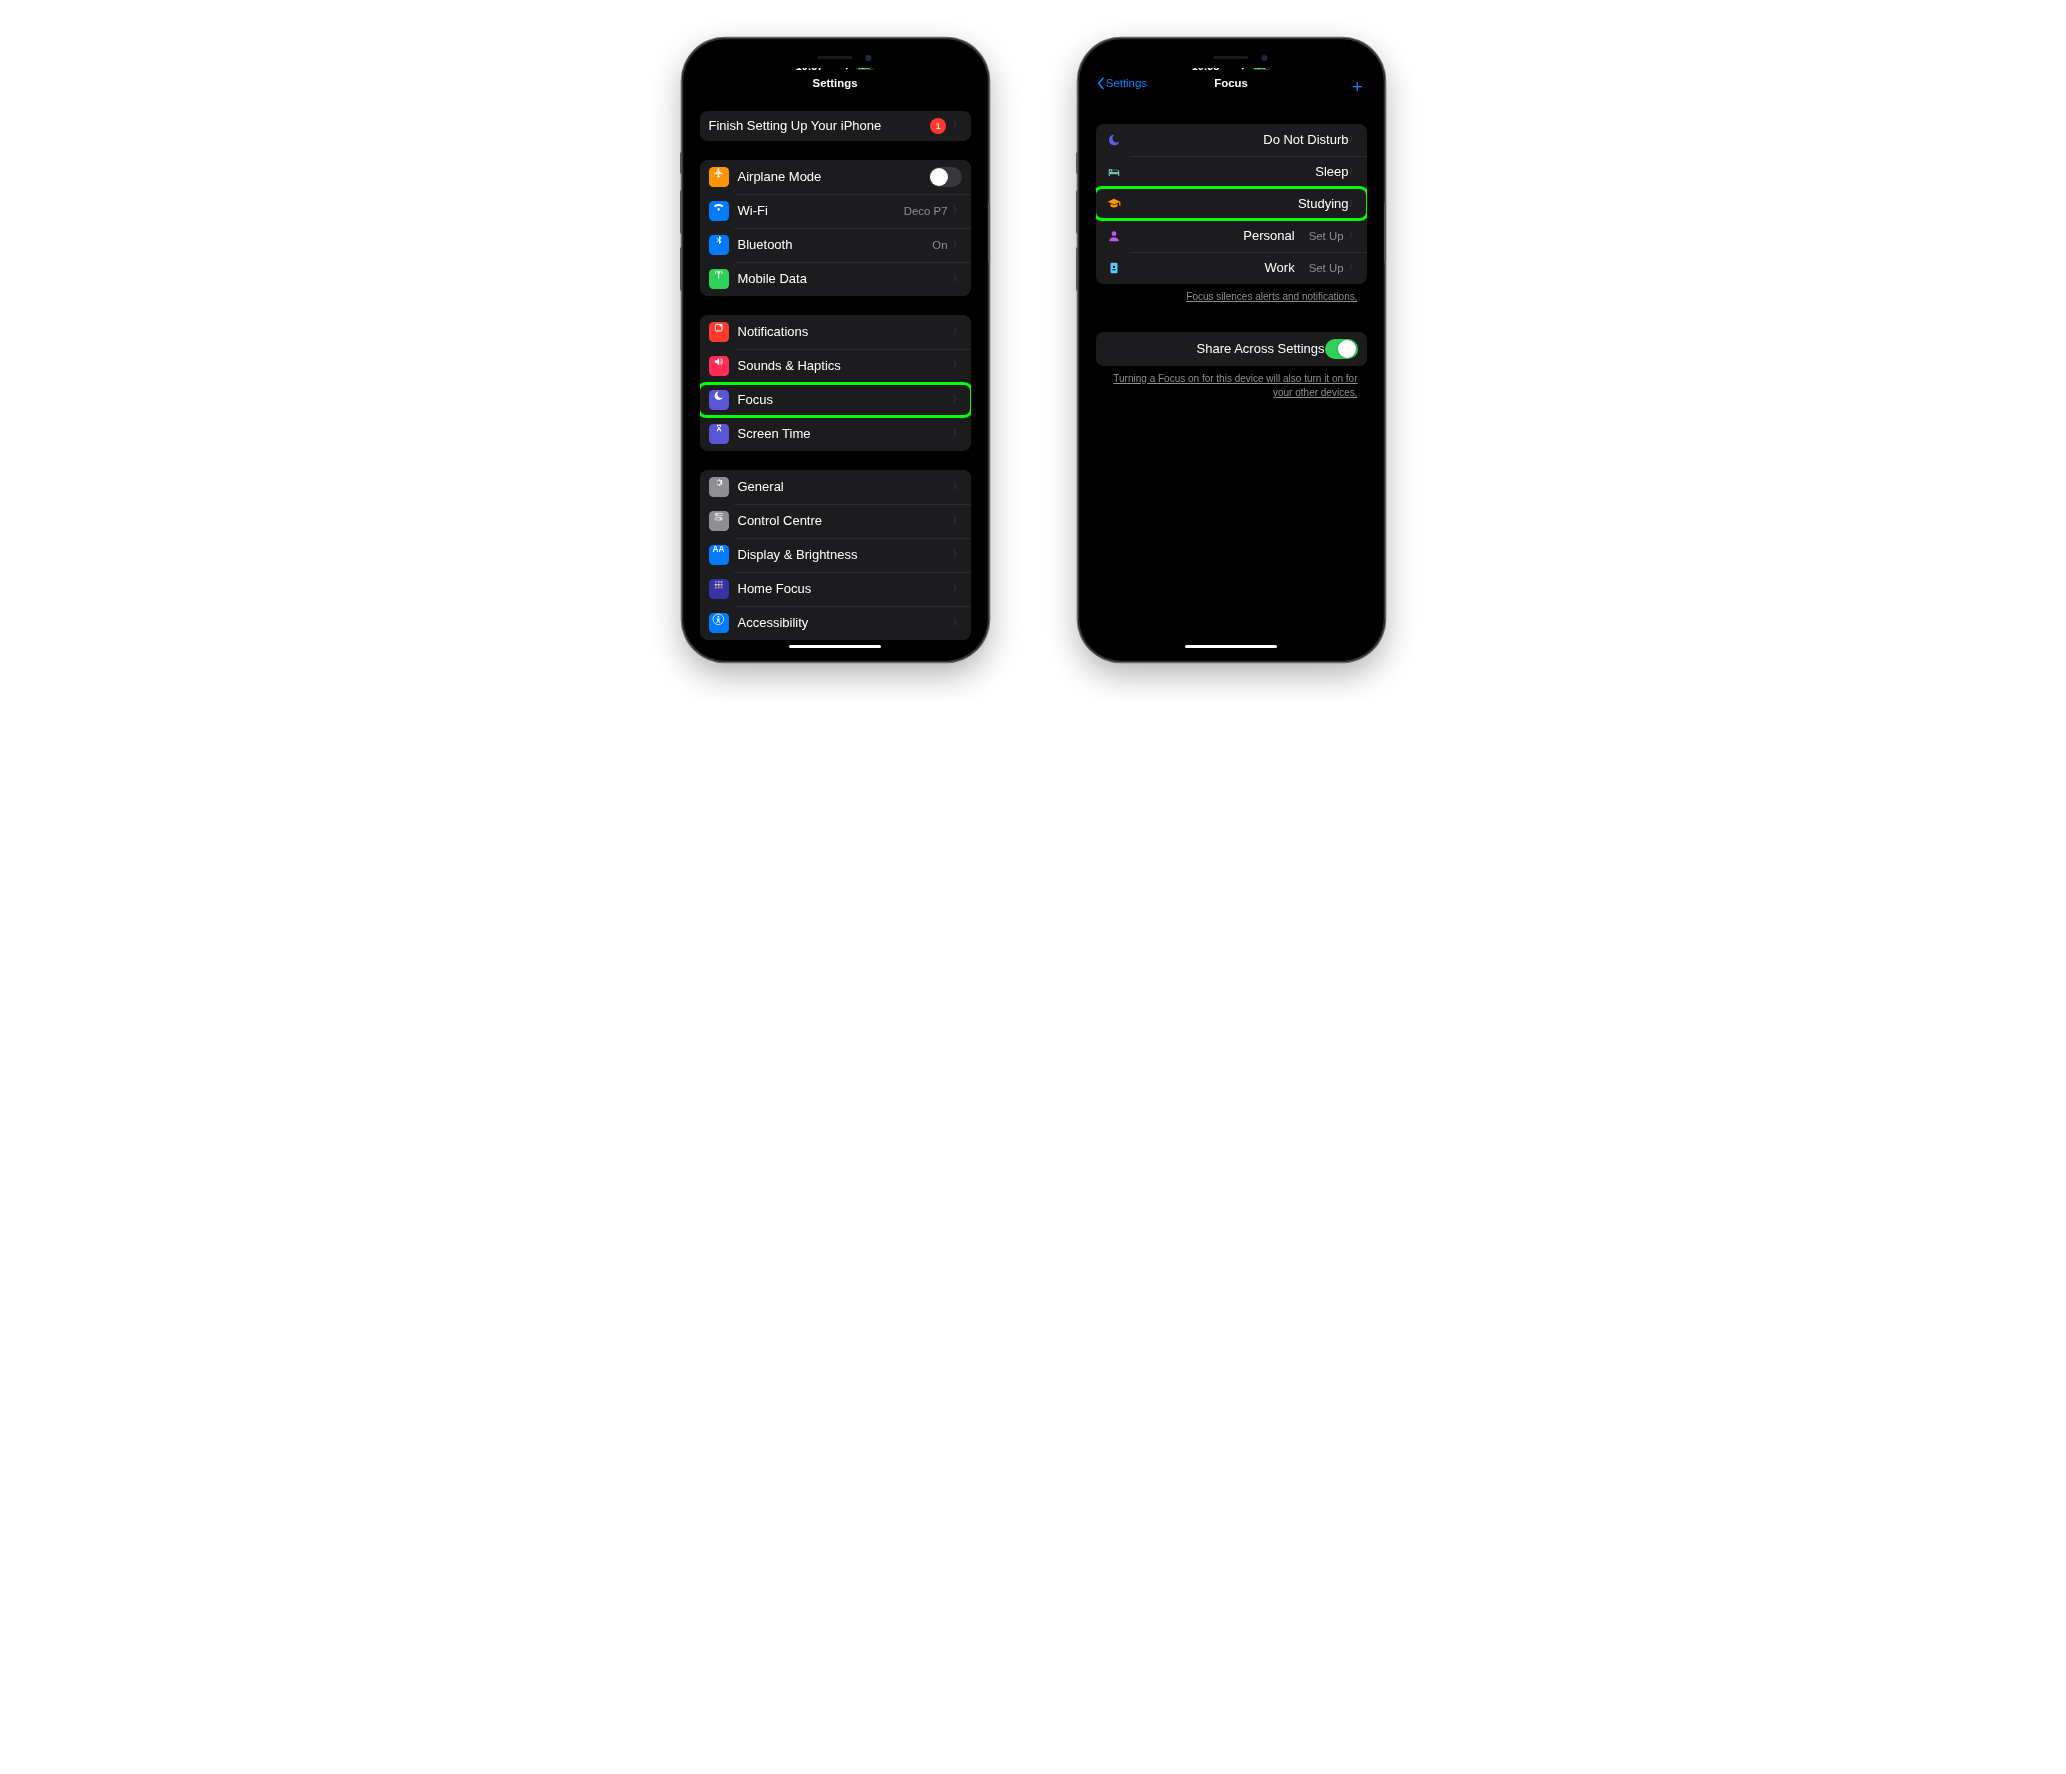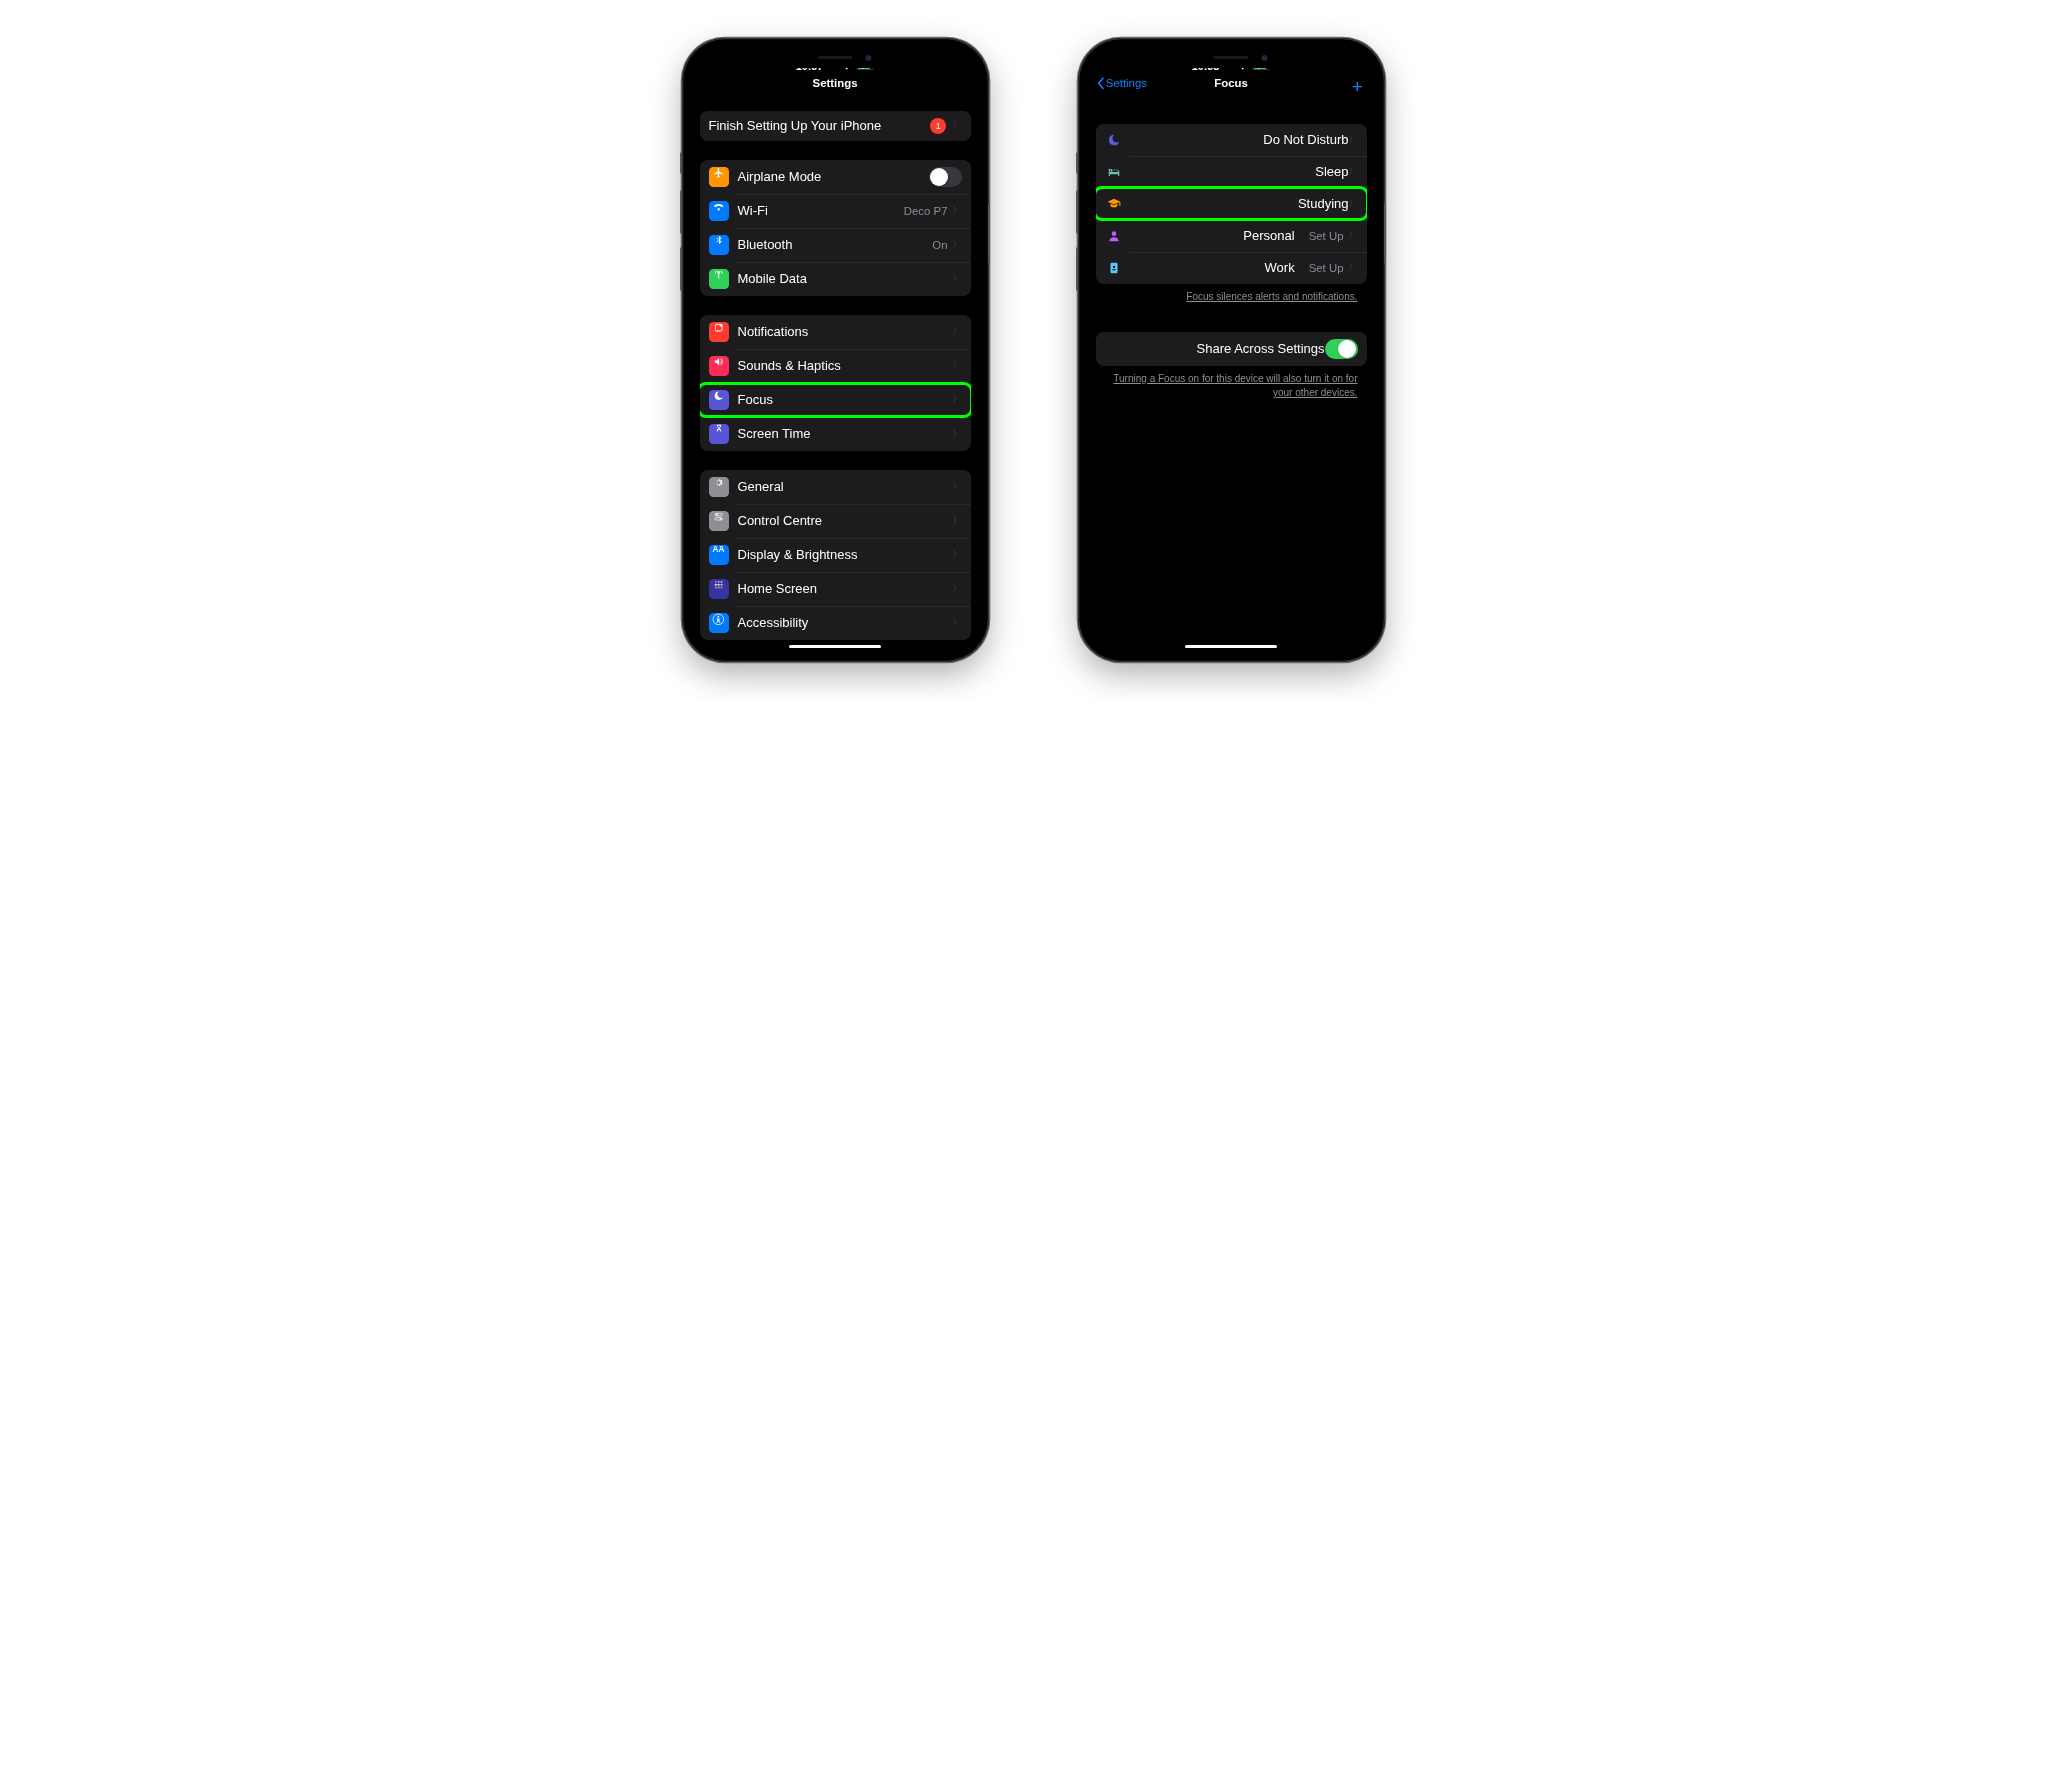--- a/index.html
+++ b/index.html
@@ -396,21 +396,21 @@
                 <rect x="10" y="4" width="4" height="4" rx="1" fill="#ff7eb6"></rect>
                 <rect x="16" y="4" width="4" height="4" rx="1" fill="#68d9ff"></rect>
                 <rect x="4" y="10" width="4" height="4" rx="1" fill="#ffcf68"></rect>
                 <rect x="10" y="10" width="4" height="4" rx="1" fill="#9effa1"></rect>
                 <rect x="16" y="10" width="4" height="4" rx="1" fill="#ff9b68"></rect>
                 <rect x="4" y="16" width="4" height="4" rx="1" fill="#ff686e"></rect>
                 <rect x="10" y="16" width="4" height="4" rx="1" fill="#68b0ff"></rect>
                 <rect x="16" y="16" width="4" height="4" rx="1" fill="#d268ff"></rect>
               </svg>
           </span>
-          <span class="row-label">Home Screen</span>
+          <span class="row-label">Home Focus</span>
           <span class="row-chevron">〉</span>
         </div>
         <div class="row">
           <span class="row-icon" style="background:#007aff">
             <svg viewBox="0 0 24 24" width="12.7" height="12.7" fill="#fff">
                 <circle cx="12" cy="12" r="10" fill="none" stroke="#fff" stroke-width="1.5"></circle>
                 <circle cx="12" cy="7" r="1.8"></circle>
                 <path d="M7 10l5 1 5-1-3 2v3l2 4-1 .5L12 15l-3 4.5-1-.5 2-4v-3l-3-2z"></path>
               </svg>
           </span>

